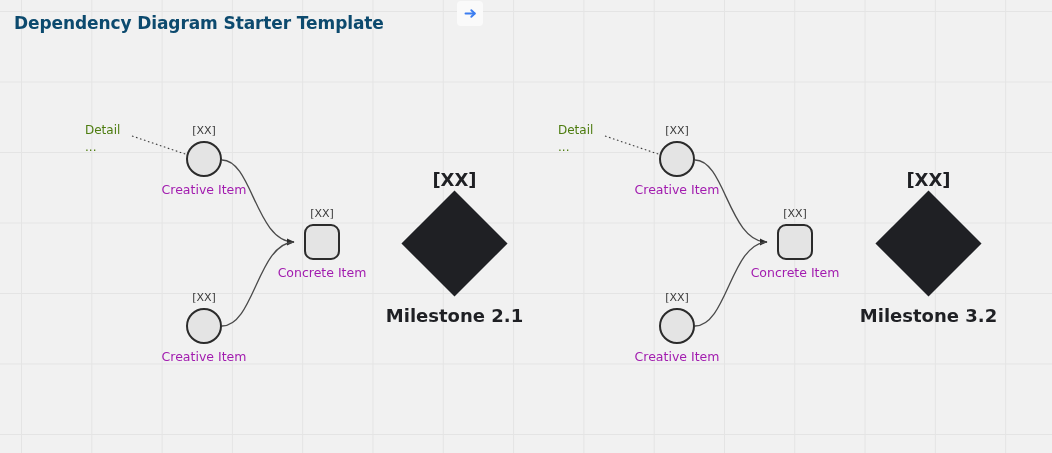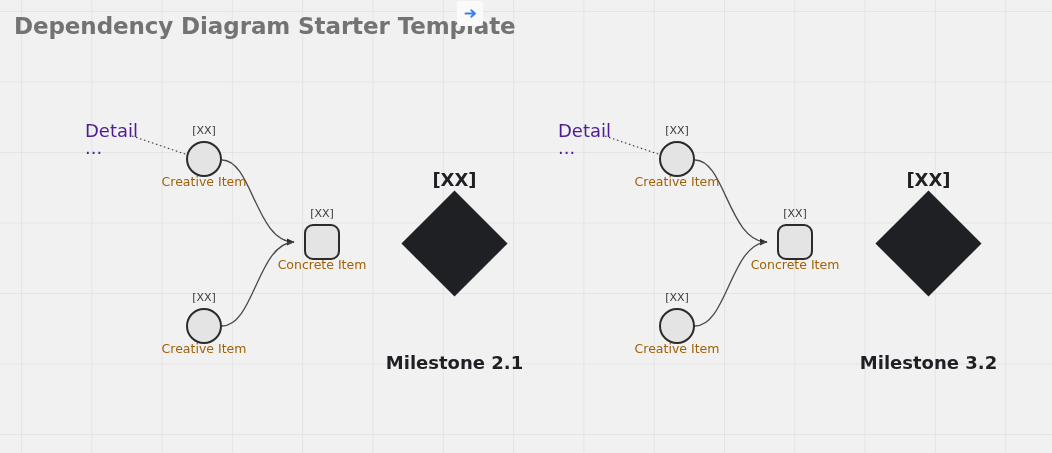--- a/index.html
+++ b/index.html
@@ -27,23 +27,23 @@
       linear-gradient(to bottom, #e4e4e4 1px, transparent 1px);
     background-size: 70.3px 70.5px;
     background-position: 21px 11px;
   }
 
   
   #title {
     position: absolute;
     left: 14px;
     top: 13px;
-    font-size: 23px;
-    font-weight: bold;
-    color: #737373;
+    font-size: 17px;
+    font-weight: bold;
+    color: #0c4a6e;
     letter-spacing: -0.1px;
     white-space: nowrap;
   }
 
   
   #arrow-btn {
     position: absolute;
     left: 457px;
     top: 1px;
     width: 26px;
@@ -93,33 +93,33 @@
     color: #3a3a3a;
     white-space: nowrap;
     text-align: center;
     left: 50%;
     transform: translateX(-50%);
     top: -17px;
   }
   .name-lbl {
     position: absolute;
     font-size: 12.5px;
-    color: #a16207;
+    color: #a21caf;
     white-space: nowrap;
     text-align: center;
     left: 50%;
     transform: translateX(-50%);
-    top: 33px;
+    top: 41px;
   }
 
   
   .detail {
     position: absolute;
-    font-size: 18px;
-    color: #4c1d95;
+    font-size: 12px;
+    color: #4d7c0f;
     line-height: 17px;
     white-space: nowrap;
   }
 
   
   .milestone { position: absolute; }
   .diamond {
     width: 75px;
     height: 75px;
     background: #1f2024;
@@ -137,21 +137,20 @@
   }
   .ms-name {
     position: absolute;
     left: 50%;
     transform: translateX(-50%);
     top: 99px;
     font-size: 18px;
     font-weight: bold;
     color: #1f2024;
     white-space: nowrap;
-    margin-top: 47px;
   }
   .ms-clip {
     position: absolute;
     overflow: hidden;
   }
   .ms-name-clipped {
     position: absolute;
     font-size: 18px;
     font-weight: bold;
     color: #1f2024;

